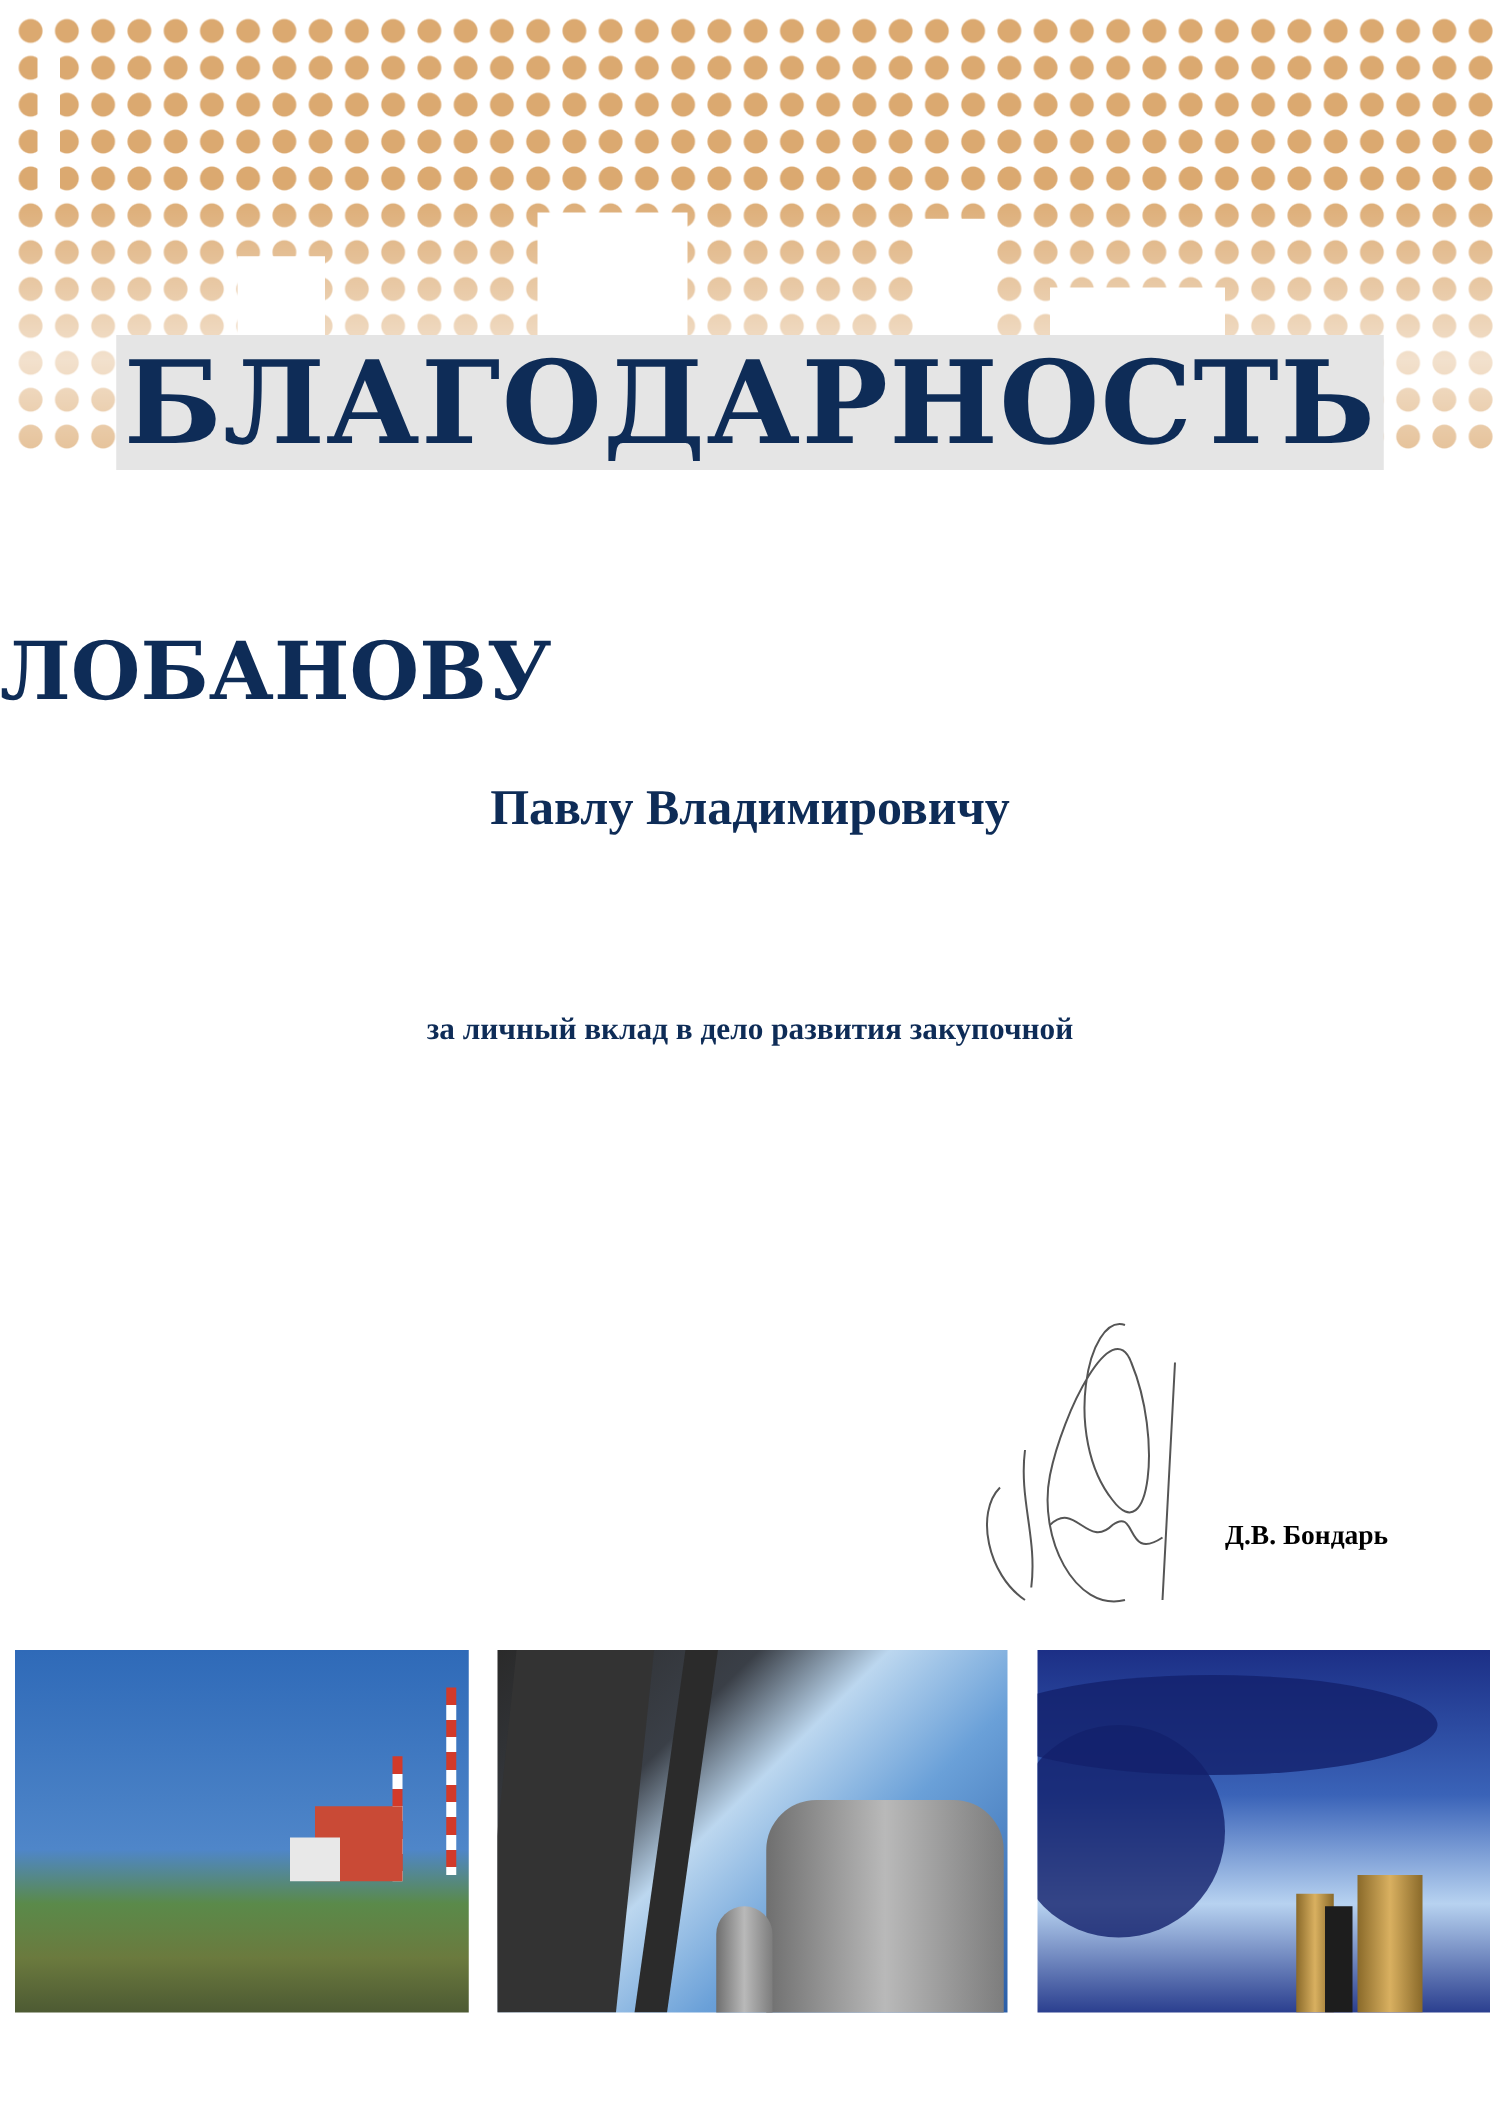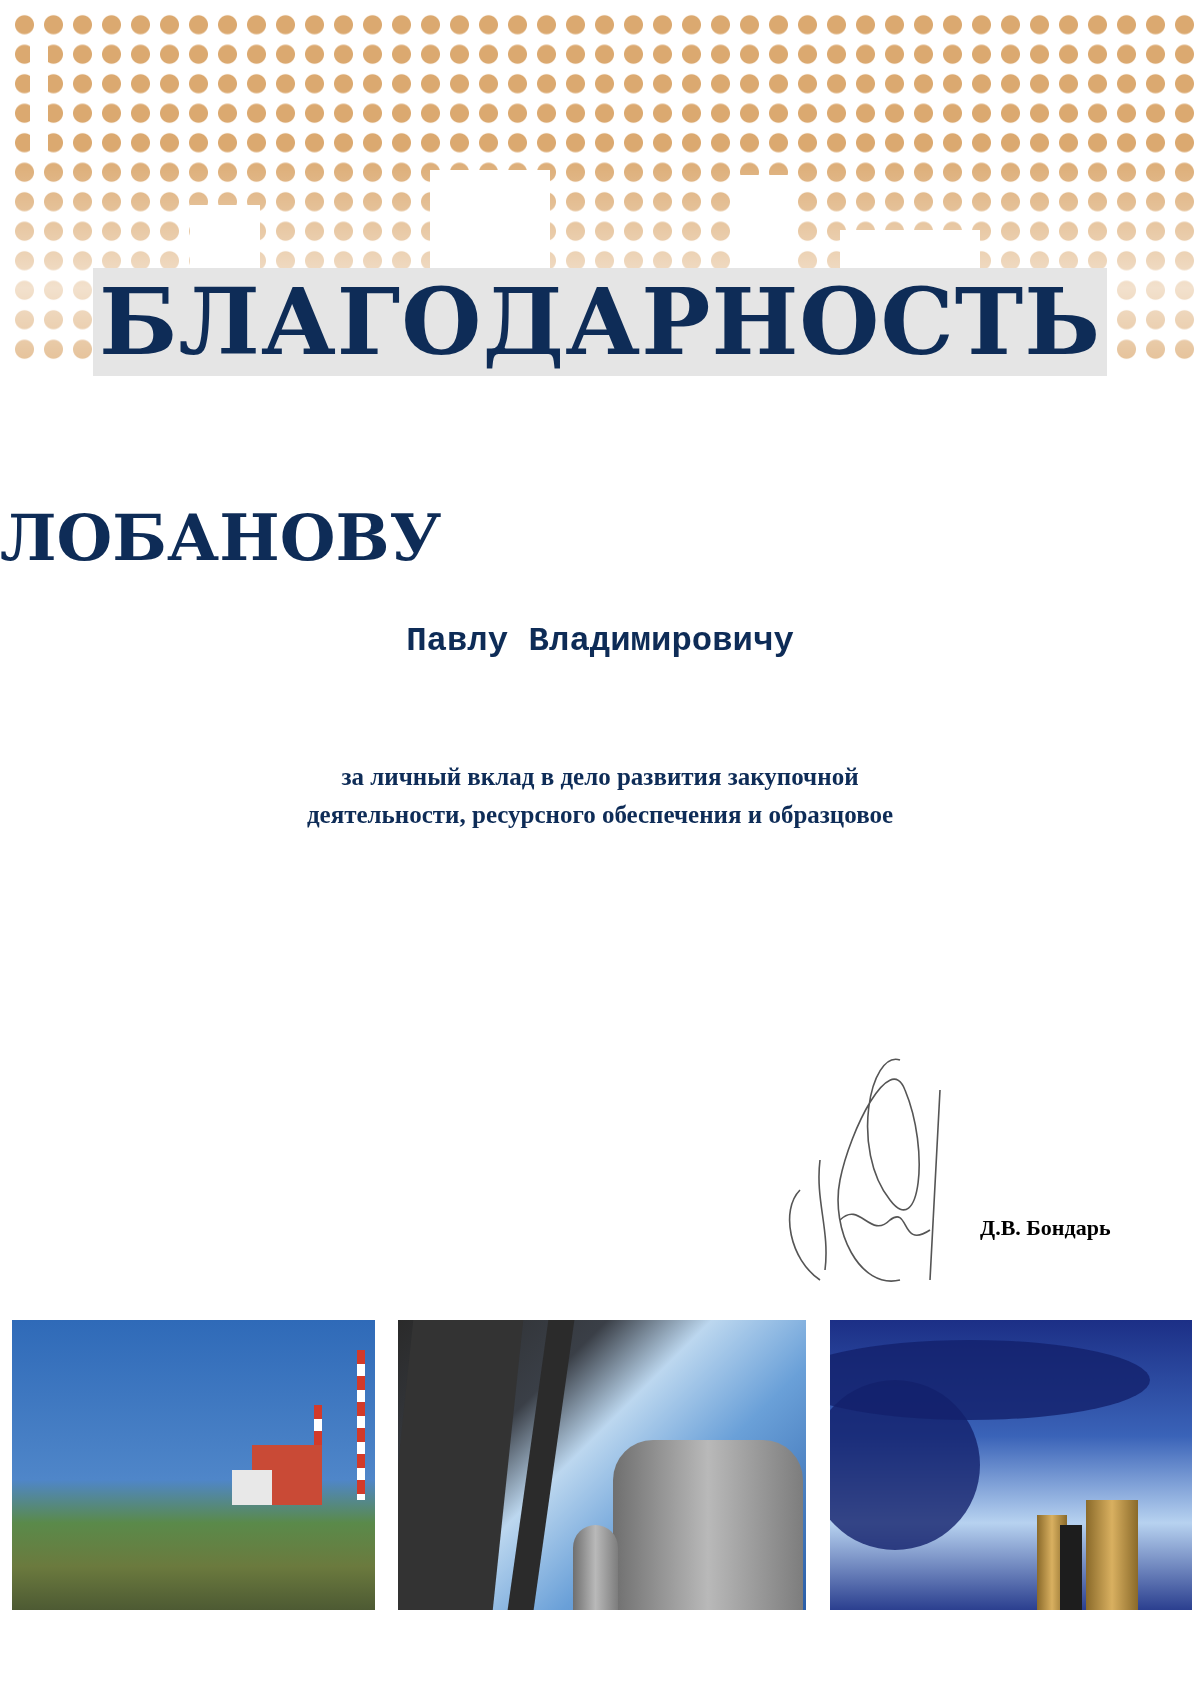--- a/index.html
+++ b/index.html
@@ -7,22 +7,22 @@
   .grid{position:absolute;left:10px;top:10px;width:1185px;height:350px;
     background-image:radial-gradient(circle at center,#d9a468 0,#d9a468 9px,transparent 10px);
     background-size:29px 29.5px;opacity:0.95;}
   .grid-fade{position:absolute;left:0;top:150px;width:1200px;height:230px;
     background:linear-gradient(to bottom,rgba(255,255,255,0) 0%,rgba(255,255,255,0.65) 60%,rgba(255,255,255,0.2) 100%);}
   .grid-gap{position:absolute;background:#fff;}
   .title{position:absolute;left:0;top:268px;width:1200px;text-align:center;color:#0e2c57;
     font-family:"DejaVu Serif",serif;font-weight:bold;font-size:92px;letter-spacing:1px;}
   .title span{background:#e5e5e5;padding:0 6px;}
   .surname{position:absolute;top:500px;left:0;width:1068px;text-align:left;color:#0e2c57;font-weight:bold;font-size:64px;}
-  .given{position:absolute;top:622px;left:0;width:1200px;text-align:center;color:#0e2c57;font-weight:bold;font-size:34px;font-family:Liberation Mono, monospace;}
-  .reason{position:absolute;top:758px;left:0;width:1200px;text-align:center;color:#0e2c57;font-weight:bold;font-size:25px;line-height:38px;font-family:"Liberation Serif",serif;}
+  .given{position:absolute;top:622px;left:0;width:1200px;text-align:center;color:#0e2c57;font-weight:bold;font-size:40px;font-family:Liberation Serif, serif;}
+  .reason{position:absolute;top:805px;left:0;width:1200px;text-align:center;color:#0e2c57;font-weight:bold;font-size:25px;line-height:38px;font-family:"Liberation Serif",serif;}
   .sig-left{position:absolute;left:73px;top:1183px;color:#0e2c57;font-weight:bold;font-size:22px;line-height:33px;font-family:"Liberation Serif",serif;}
   .sig-name{position:absolute;left:956px;top:1215px;color:#000000;font-weight:bold;font-size:22px;font-family:"Liberation Serif",serif;margin-left:24px;}
   .signature{position:absolute;left:780px;top:1030px;width:220px;height:290px;}
   .photos{position:absolute;top:1320px;left:12px;width:1180px;height:295px;}
   .photo{position:absolute;top:0;height:290px;overflow:hidden;}
   .p1{left:0;width:363px;background:linear-gradient(to bottom,#2f6ab8 0%,#4f86c9 55%,#5a8a4a 70%,#6b7a3e 85%,#4d5a33 100%);}
   .p2{left:386px;width:408px;background:linear-gradient(135deg,#2a2a2a 0%,#3a3f47 30%,#bcd7ef 45%,#6aa0d8 65%,#2a5ea8 100%);}
   .p3{left:818px;width:362px;background:linear-gradient(to bottom,#1c2f86 0%,#3a63b8 40%,#b7d2f0 70%,#2b3f8f 100%);}
   .chim{position:absolute;width:8px;background:repeating-linear-gradient(to bottom,#d23a2a 0 14px,#fff 14px 26px);}
   .plant{position:absolute;background:#c94a36;}
@@ -44,21 +44,20 @@
   <div class="grid-fade"></div>
 </div>
 
 <div class="title"><span>БЛАГОДАРНОСТЬ</span></div>
 
 <div class="surname">ЛОБАНОВУ</div>
 <div class="given">Павлу Владимировичу</div>
 
 <div class="reason">
   <div>за личный вклад в дело развития закупочной</div>
-  <div>деятельности, ресурсного обеспечения и образцовое</div>
 </div>
 
 <div class="sig-left">
 </div>
 
 <svg class="signature" viewBox="0 0 220 290">
   <path d="M120 30 C90 20 70 120 110 170 C140 210 150 120 125 60 C110 20 70 100 60 150 C50 200 80 260 120 250" fill="none" stroke="#555" stroke-width="1.6"></path>
   <path d="M20 160 C0 180 10 230 40 250 M40 130 C35 170 50 200 45 240 M60 190 C80 170 90 210 110 190 C130 175 120 220 150 200 M160 60 L150 250" fill="none" stroke="#555" stroke-width="1.6"></path>
 </svg>
 

